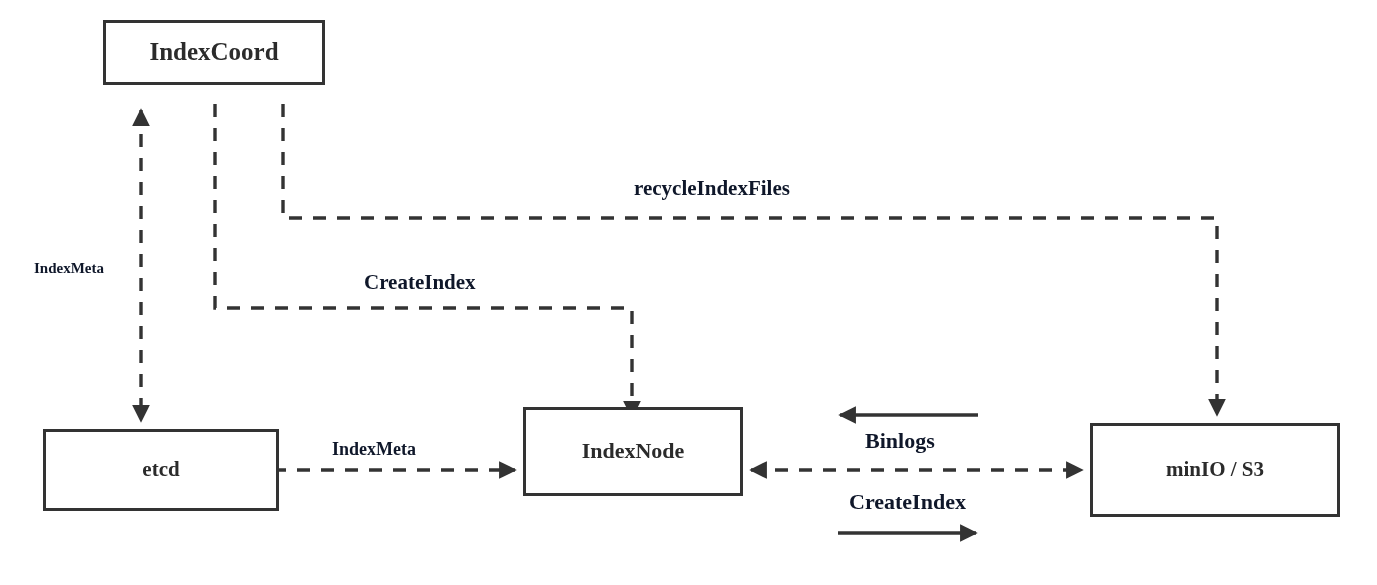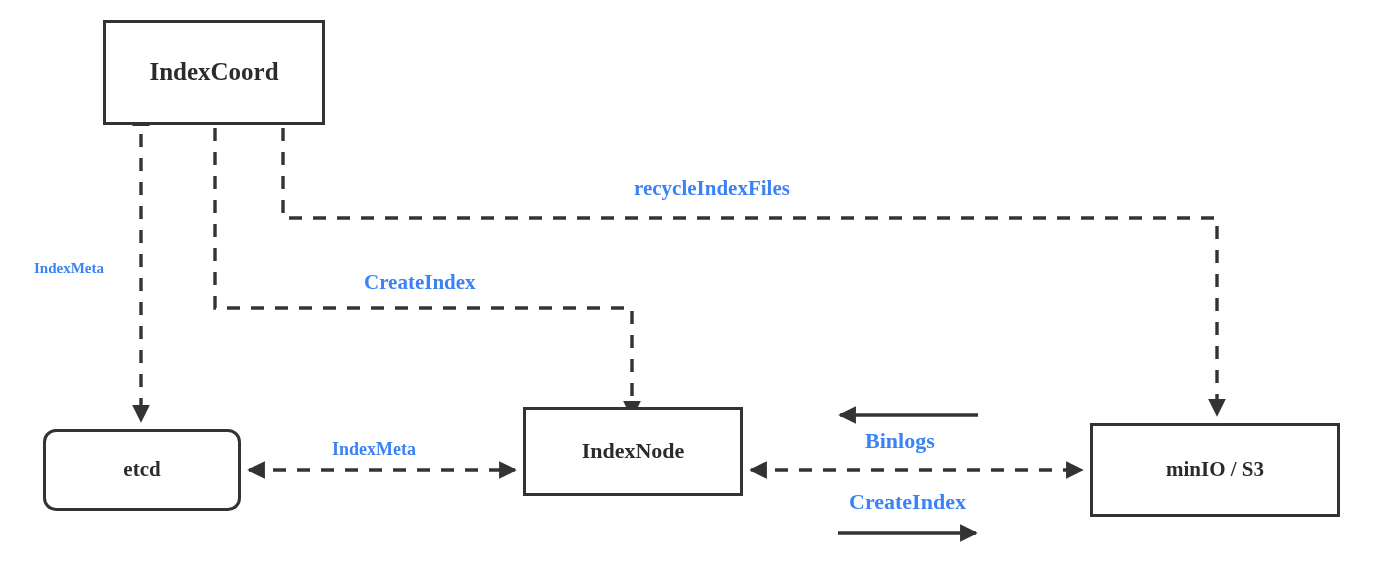--- a/index.html
+++ b/index.html
@@ -35,21 +35,21 @@
     justify-content: center;
     text-align: center;
     font-weight: bold;
     color: #2b2b2b;
     font-family: "Liberation Serif", "DejaVu Serif", serif;
     line-height: 1.22;
     z-index: 3;
   }
   .edge-label {
     position: absolute;
-    color: #3b82f6;
+    color: #0f172a;
     font-weight: bold;
     font-family: "Liberation Serif", "DejaVu Serif", serif;
     white-space: nowrap;
     z-index: 4;
     background: #ffffff;
     padding: 0 3px;
     text-align: center;
   }
 </style>
 </head>
@@ -89,25 +89,25 @@
 
     <g>
       <line x1="978" y1="415" x2="840" y2="415" stroke="#333333" stroke-width="3.4" marker-end="url(#arrow-end)"></line>
     </g>
 
     <g>
       <line x1="838" y1="533" x2="976" y2="533" stroke="#333333" stroke-width="3.4" marker-end="url(#arrow-end)"></line>
     </g>
   </svg>
 
-  <div class="node-box" style="left:103px; top:20px; width:222px; height:105px; font-size:25px;">
+  <div class="node-box" style="left:103px; top:20px; width:222px; height:65px; font-size:25px;">
     <span>IndexCoord</span>
   </div>
 
-  <div class="node-box" style="left:43px; top:429px; width:198px; height:82px; font-size:21px;border-radius:13px;">
+  <div class="node-box" style="left:43px; top:429px; width:236px; height:82px; font-size:21px;">
     <span>etcd</span>
   </div>
 
   <div class="node-box" style="left:523px; top:407px; width:220px; height:89px; font-size:22px;">
     <span>IndexNode</span>
   </div>
 
   <div class="node-box" style="left:1090px; top:423px; width:250px; height:94px; font-size:21px; flex-direction:column;align-items:center;">
     <span>minIO / S3</span>
   </div>

